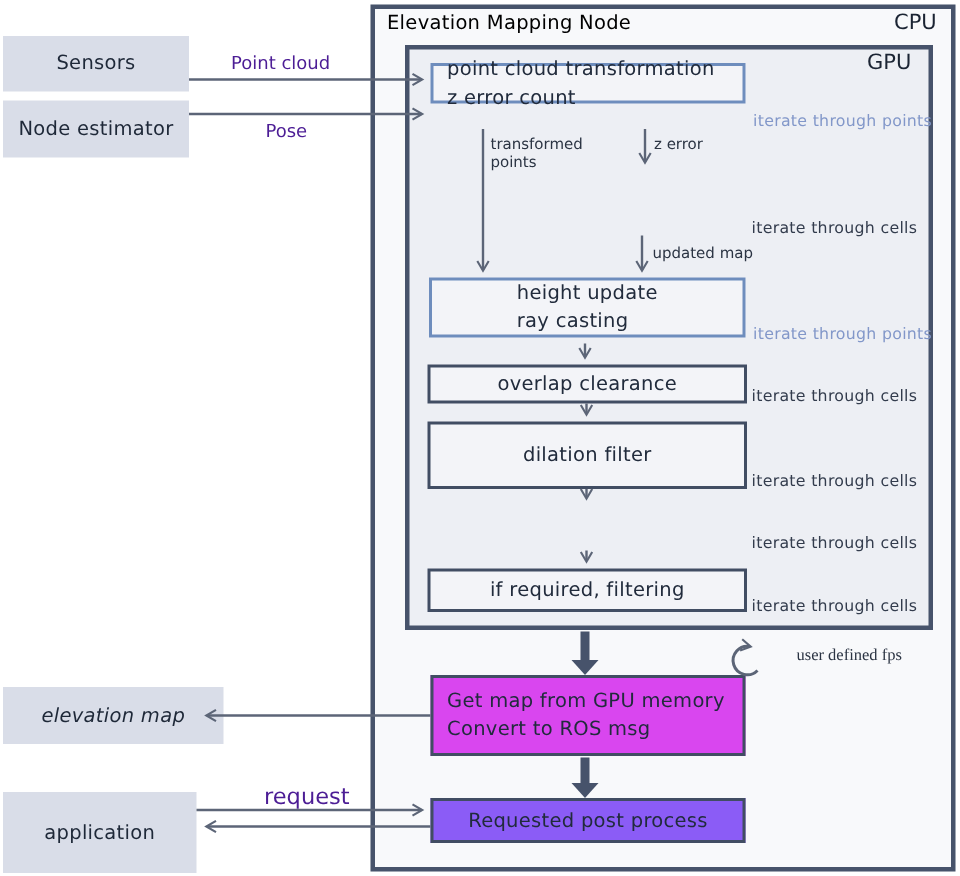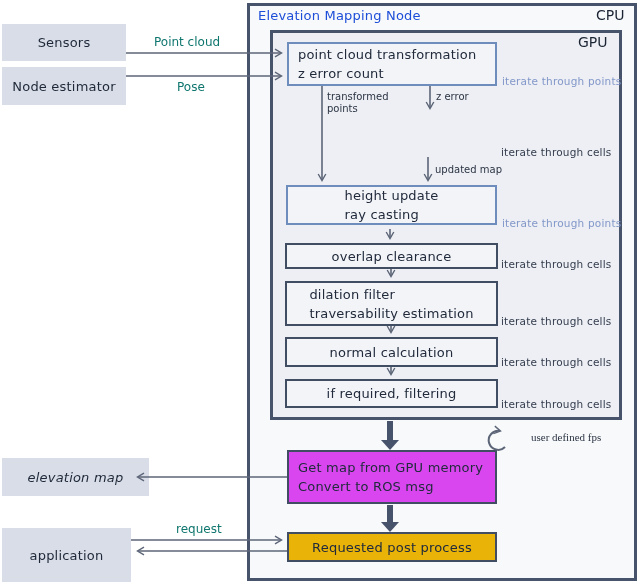--- a/index.html
+++ b/index.html
@@ -8,62 +8,62 @@
 
   .ext-box{position:absolute;background:#d9dde8;color:#1e2838;font-size:13px;
            display:flex;align-items:center;justify-content:center;letter-spacing:.2px;z-index:1;}
   #sensors-box{left:2px;top:24px;width:124px;height:37px;text-align:center;}
   #pose-box{left:2px;top:67px;width:124px;height:38px;}
   #elevation-map-box{left:2px;top:458px;width:147px;height:38px;font-style:italic;}
   #application-box{left:2px;top:528px;width:129px;height:54px;}
 
   #cpu-region{position:absolute;left:247px;top:3px;width:390px;height:578px;
               box-sizing:border-box;border:3px solid #47536b;background:#f8f9fb;z-index:0;}
-  #cpu-title{position:absolute;left:258px;top:8px;font-size:13px;color:#1d4ed8;letter-spacing:.2px;z-index:2;}
+  #cpu-title{position:absolute;left:258px;top:8px;font-size:13px;color:#000000;letter-spacing:.2px;z-index:2;}
   #cpu-label{position:absolute;left:596px;top:7px;font-size:14px;color:#1b2433;z-index:2;}
   #gpu-region{position:absolute;left:270px;top:30px;width:352px;height:390px;
               box-sizing:border-box;border:3px solid #47536b;background:#edeff4;z-index:1;}
   #gpu-label{position:absolute;left:578px;top:34px;font-size:14px;color:#1b2433;z-index:2;}
 
   .node{position:absolute;box-sizing:border-box;background:#f3f4f8;border:2px solid #414d63;
         color:#212b3c;font-size:13px;line-height:19px;letter-spacing:.2px;z-index:3;
         display:flex;flex-direction:column;justify-content:center;}
   .node.blue{border-color:#6e8dbd;}
   .node.center{align-items:center;text-align:center;}
   .node.padded{padding-left:9px;align-items:flex-start;}
   .node .tblock{text-align:left;}
 
-  #node-point-cloud{left:287px;top:42px;width:210px;height:44px;}
+  #node-point-cloud{left:287px;top:42px;width:210px;height:27px;}
   #node-z-drift{left:368px;top:113px;width:130px;height:44px;padding-left:13px;}
   #node-height-update{left:286px;top:185px;width:211px;height:40px;align-items:center;}
   #node-overlap{left:285px;top:243px;width:213px;height:26px;}
   #node-dilation{left:285px;top:281px;width:213px;height:45px;align-items:center;}
   #node-normal{left:285px;top:337px;width:213px;height:30px;}
   #node-filtering{left:285px;top:379px;width:213px;height:29px;}
   #node-get-map{left:287px;top:450px;width:210px;height:54px;background:#d946ef;}
-  #node-post-process{left:287px;top:532px;width:210px;height:30px;background:#eab308;}
+  #node-post-process{left:287px;top:532px;width:210px;height:30px;background:#8b5cf6;}
 
-  .lbl{position:absolute;color:#0f766e;z-index:6;white-space:nowrap;}
+  .lbl{position:absolute;color:#4c1d95;z-index:6;white-space:nowrap;}
   .lbl.sm{font-size:10px;line-height:12px;color:#2b3443;}
   .lbl.it{font-size:10.5px;letter-spacing:.2px;color:#333c4d;}
   .lbl.it.blue{color:#8297c9;}
   #lbl-point-cloud{left:154px;top:35px;font-size:12px;}
   #lbl-pose{left:177px;top:80px;font-size:12px;}
   #lbl-transformed{left:327px;top:91px;}
   #lbl-z-error{left:436px;top:91px;}
   #lbl-updated-map{left:435px;top:164px;}
   #it-points-1{left:502px;top:75px;}
   #it-cells-1{left:501px;top:146px;}
   #it-points-2{left:502px;top:217px;}
   #it-cells-2{left:501px;top:258px;}
   #it-cells-3{left:501px;top:315px;}
   #it-cells-4{left:501px;top:356px;}
   #it-cells-5{left:501px;top:398px;}
   #lbl-fps{left:531px;top:431px;font-size:11px;color:#2b3443;font-family:Liberation Serif, serif;}
-  #lbl-request{left:176px;top:522px;font-size:12px;}
+  #lbl-request{left:176px;top:522px;font-size:15px;}
 
   #flow-arrows{position:absolute;left:0;top:0;z-index:5;pointer-events:none;}
 </style>
 </head>
 <body>
 
 <div id="canvas">
 
   <div class="ext-box" id="sensors-box">
     <span>Sensors</span>
@@ -93,25 +93,21 @@
       <div>height update</div>
       <div>ray casting</div>
     </div>
   </div>
   <div class="node center" id="node-overlap">
     <span>overlap clearance</span>
   </div>
   <div class="node" id="node-dilation">
     <div class="tblock">
       <div>dilation filter</div>
-      <div>traversability estimation</div>
     </div>
-  </div>
-  <div class="node center" id="node-normal">
-    <span>normal calculation</span>
   </div>
   <div class="node center" id="node-filtering">
     <span>if required, filtering</span>
   </div>
 
   <div class="node padded" id="node-get-map">
     <span>Get map from GPU memory</span>
     <span>Convert to ROS msg</span>
   </div>
   <div class="node center" id="node-post-process">

